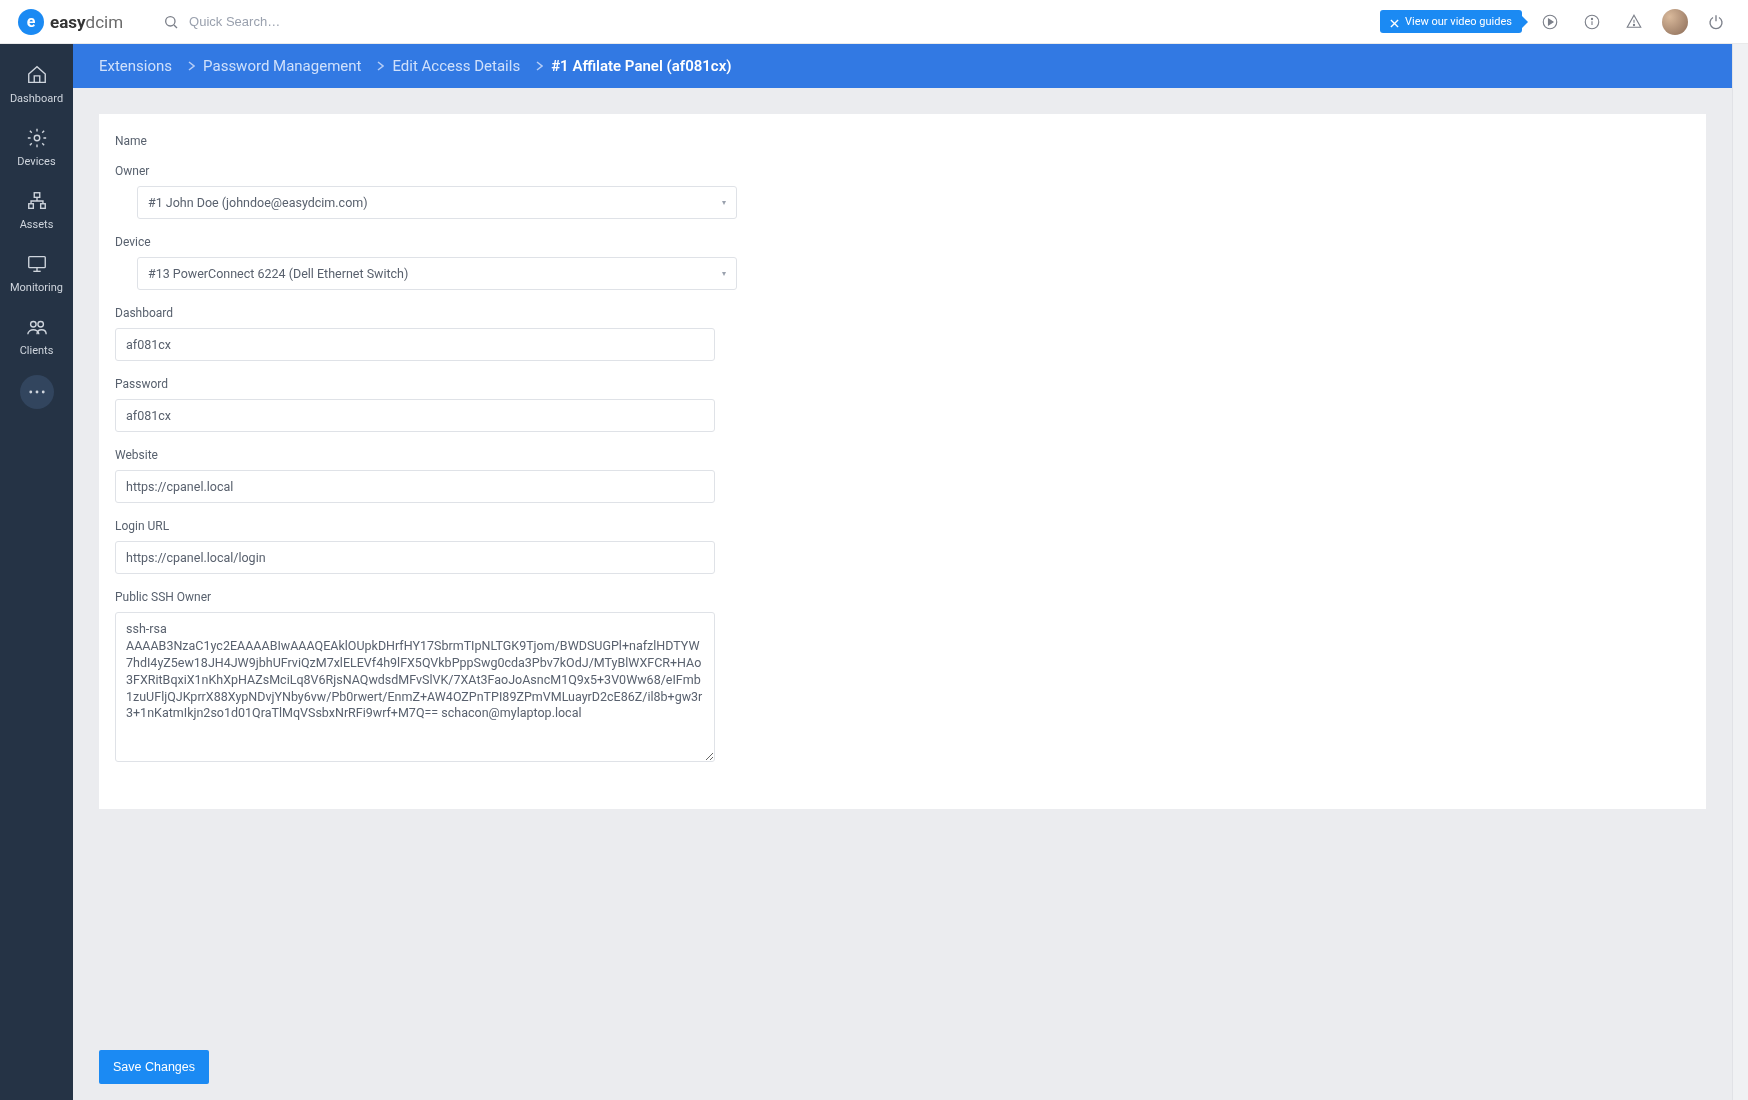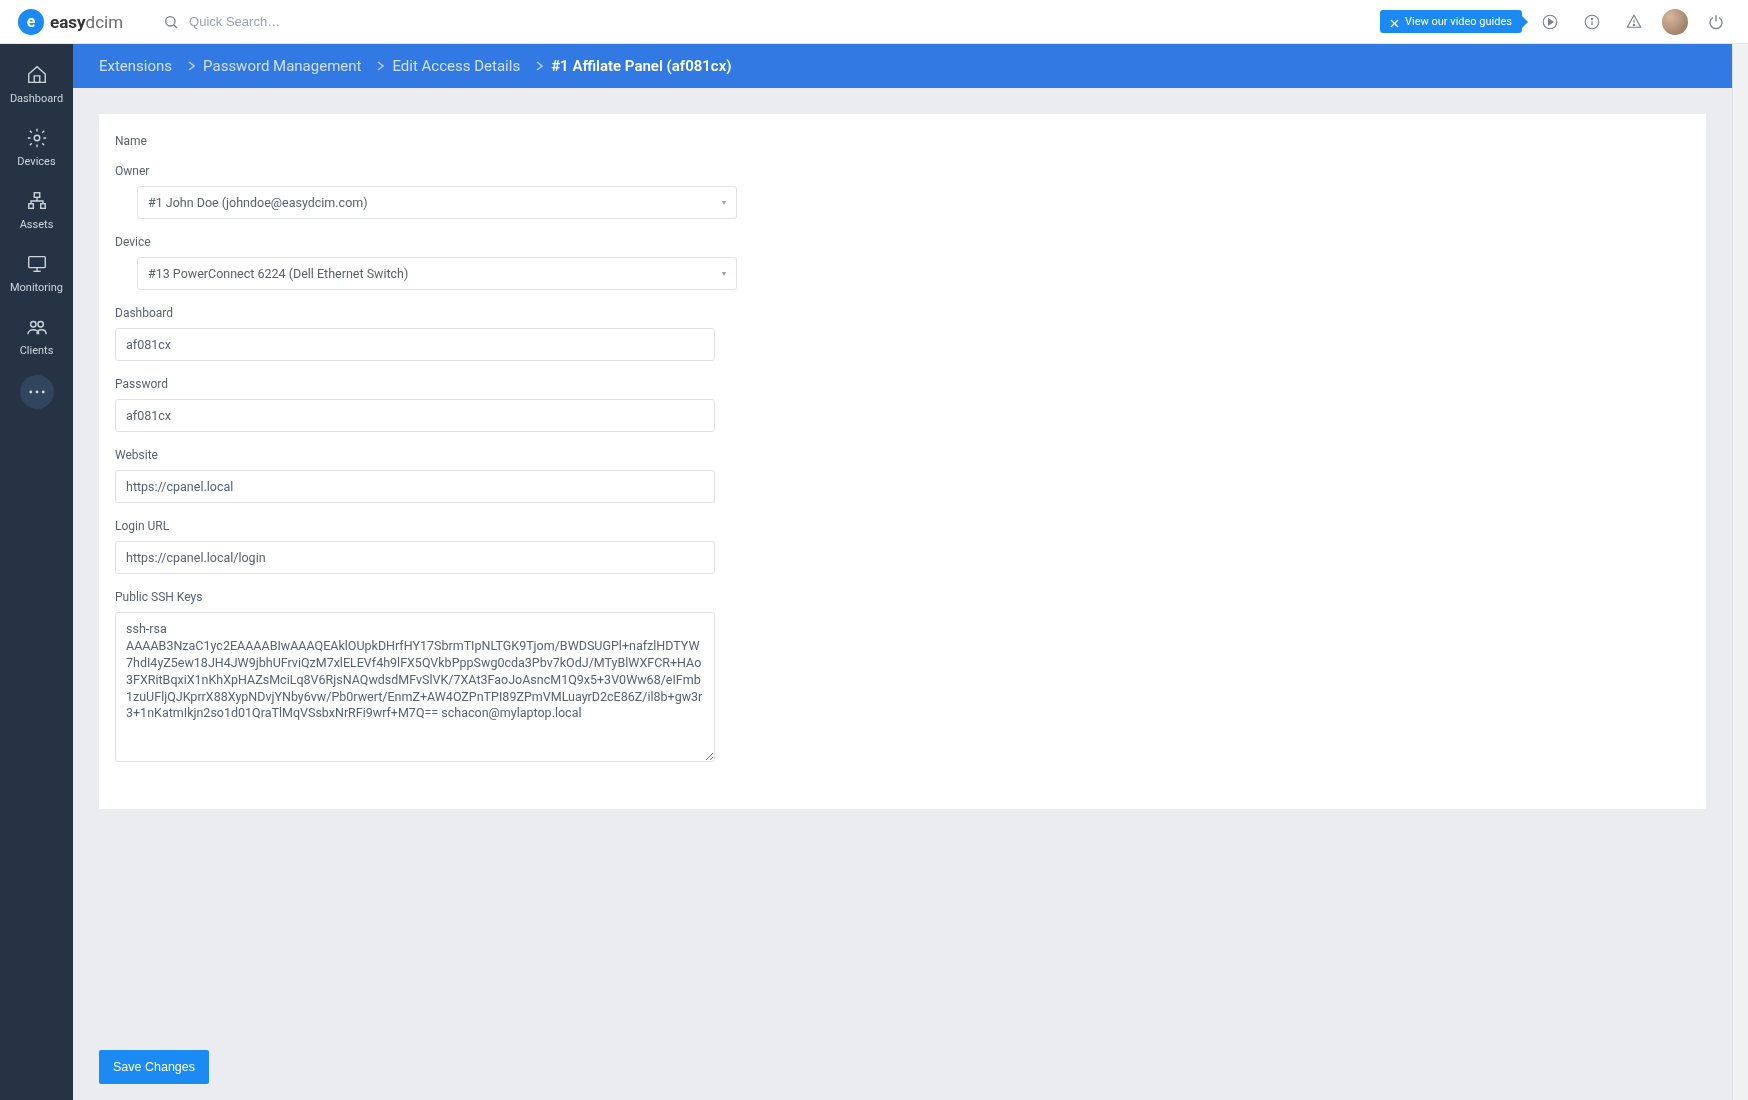--- a/index.html
+++ b/index.html
@@ -279,21 +279,21 @@
           <label class="form-label">Website</label>
           <input class="form-input" type="text" value="https://cpanel.local" style="">
         </div>
 
         <div class="form-row">
           <label class="form-label">Login URL</label>
           <input class="form-input" type="text" value="https://cpanel.local/login" style="">
         </div>
 
         <div class="form-row">
-          <label class="form-label">Public SSH Keys</label>
+          <label class="form-label">Public SSH Owner</label>
           <textarea class="form-textarea" style="">ssh-rsa AAAAB3NzaC1yc2EAAAABIwAAAQEAklOUpkDHrfHY17SbrmTIpNLTGK9Tjom/BWDSUGPl+nafzlHDTYW7hdI4yZ5ew18JH4JW9jbhUFrviQzM7xlELEVf4h9lFX5QVkbPppSwg0cda3Pbv7kOdJ/MTyBlWXFCR+HAo3FXRitBqxiX1nKhXpHAZsMciLq8V6RjsNAQwdsdMFvSlVK/7XAt3FaoJoAsncM1Q9x5+3V0Ww68/eIFmb1zuUFljQJKprrX88XypNDvjYNby6vw/Pb0rwert/EnmZ+AW4OZPnTPI89ZPmVMLuayrD2cE86Z/il8b+gw3r3+1nKatmIkjn2so1d01QraTlMqVSsbxNrRFi9wrf+M7Q== schacon@mylaptop.local</textarea>
         </div>
 
       </div>
     </div>
 
     <div class="footer-actions">
       <button class="btn-save">Save Changes</button>
     </div>
   </div>

